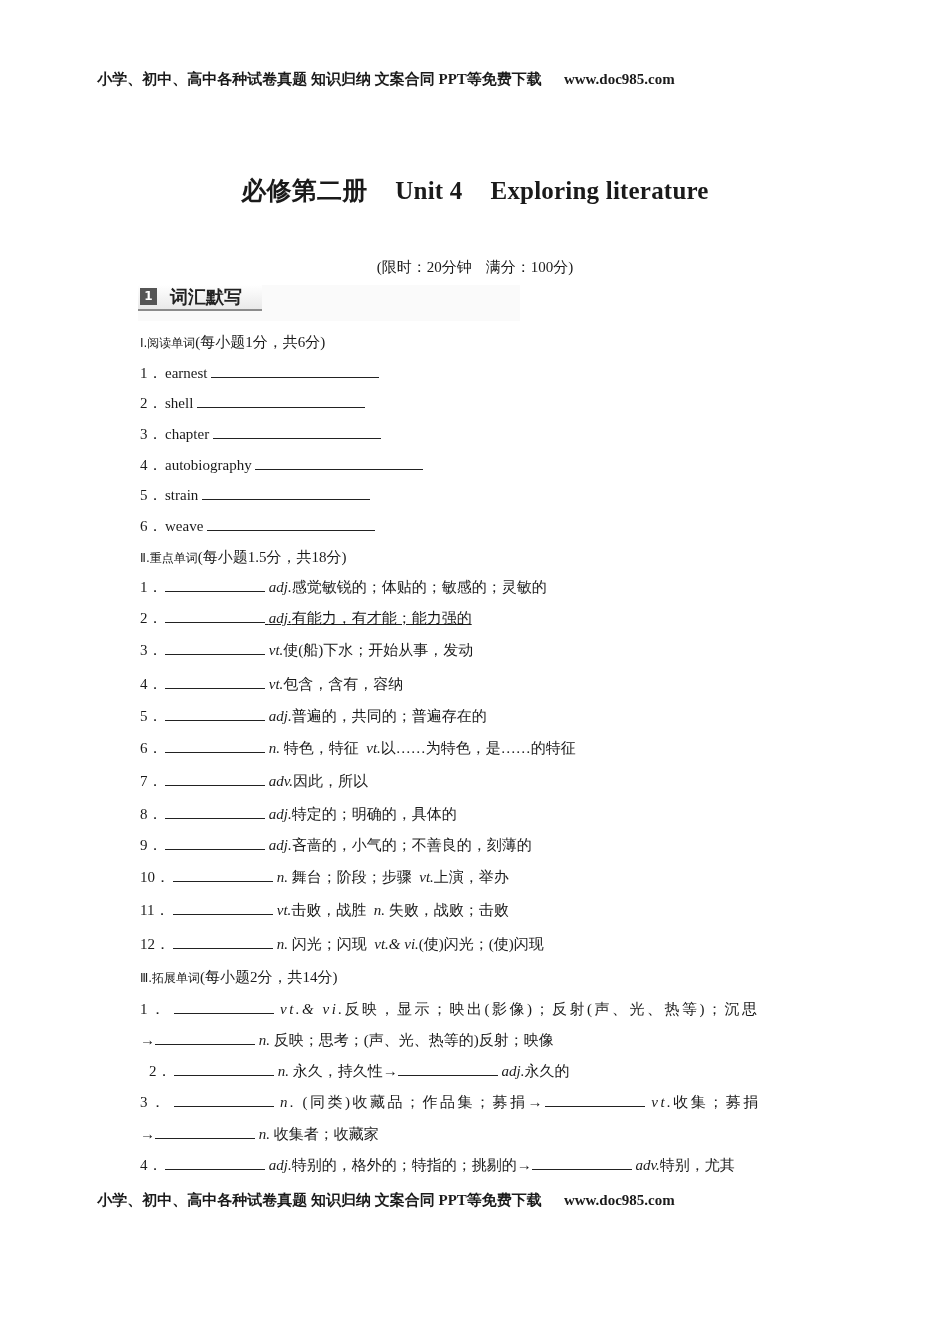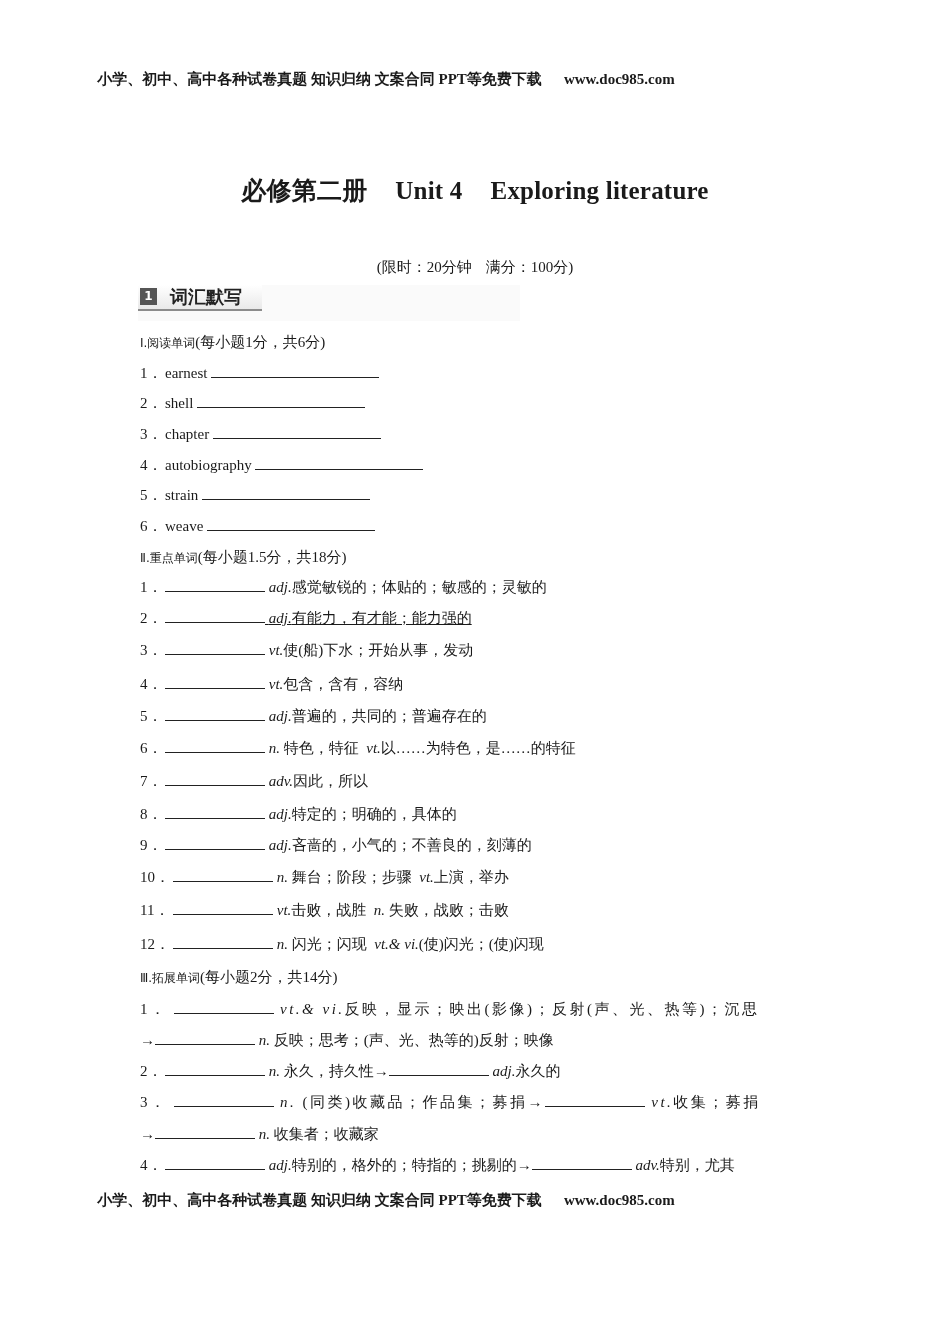--- a/index.html
+++ b/index.html
@@ -79,20 +79,20 @@
 <div class="line" style="top:835px;"><span class="n">9．</span><span class="blank b2"></span> <i>adj.</i><span>吝啬的，小气的；不善良的，刻薄的</span></div>
 <div class="line" style="top:867px;"><span class="n2">10．</span><span class="blank b2"></span> <i>n.</i> <span>舞台；阶段；步骤</span>&nbsp; <i>vt.</i><span>上演，举办</span></div>
 <div class="line" style="top:900px;"><span class="n2">11．</span><span class="blank b2"></span> <i>vt.</i><span>击败，战胜</span>&nbsp; <i>n.</i> <span>失败，战败；击败</span></div>
 <div class="line" style="top:934px;"><span class="n2">12．</span><span class="blank b2"></span> <i>n.</i> <span>闪光；闪现</span>&nbsp; <i>vt.&amp; vi.</i><span>(使)闪光；(使)闪现</span></div>
 
 <div class="line sec" style="top:967px;">
   <span class="lbl">Ⅲ.拓展单词</span><span>(每小题2分，共14分)</span>
 </div>
 <div class="line just" style="top:999px;"><span>1．</span>&nbsp;<span class="blank b3"></span> <i>vt.&amp; vi.</i><span>反映，显示；映出(影像)；反射(声、光、热等)；沉思</span></div>
 <div class="line" style="top:1030px;"><span>→</span><span class="blank b3"></span> <i>n.</i> <span>反映；思考；(声、光、热等的)反射；映像</span></div>
-<div class="line" style="top:1061px;"><span class="n">2．</span><span class="blank b3"></span> <i>n.</i> <span>永久，持久性→</span><span class="blank b3"></span> <i>adj.</i><span>永久的</span></div>
+<div class="line" style="top:1061px;margin-left:9px;"><span class="n">2．</span><span class="blank b3"></span> <i>n.</i> <span>永久，持久性→</span><span class="blank b3"></span> <i>adj.</i><span>永久的</span></div>
 <div class="line just" style="top:1092px;"><span>3．</span>&nbsp;<span class="blank b3"></span> <i>n.</i> <span>(同类)收藏品；作品集；募捐→</span><span class="blank b3"></span> <i>vt.</i><span>收集；募捐</span></div>
 <div class="line" style="top:1124px;"><span>→</span><span class="blank b3"></span> <i>n.</i> <span>收集者；收藏家</span></div>
 <div class="line" style="top:1155px;"><span class="n">4．</span><span class="blank b3"></span> <i>adj.</i><span>特别的，格外的；特指的；挑剔的→</span><span class="blank b3"></span> <i>adv.</i><span>特别，尤其</span></div>
 
 <div id="bottom-footer" class="hdr">
   <span>小学、初中、高中各种试卷真题 知识归纳 文案合同 PPT等免费下载</span><span class="url">www.doc985.com</span>
 </div>
 
 </body></html>

